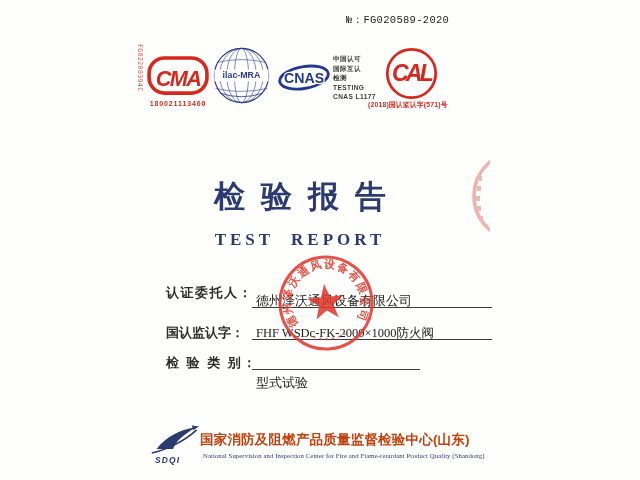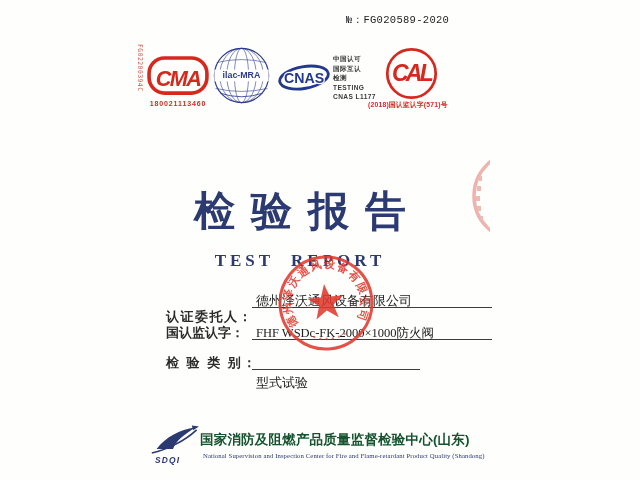--- a/index.html
+++ b/index.html
@@ -29,40 +29,40 @@
     left:333px;top:54px;color:#3a3a3a;font-size:6.6px;line-height:9.6px;
     font-weight:bold;letter-spacing:0.4px;
   }
   .cal-caption{
     left:368px;top:100px;color:#d7281e;font-size:6.8px;font-weight:bold;
     letter-spacing:0.2px;
   }
   
   .title-wrap{left:90px;top:176px;width:420px;text-align:center;}
   .title-zh{
-    font-size:41px;font-weight:bold;color:#2c3a72;
-    letter-spacing:16px;text-indent:16px;margin-top:8px;
+    font-size:31px;font-weight:bold;color:#2c3a72;
+    letter-spacing:16px;text-indent:16px;
   }
   .title-en{
     margin-top:12px;font-family:"Liberation Serif", serif;
     font-size:17px;font-weight:bold;color:#2c3a72;
     letter-spacing:4px;word-spacing:9px;
   }
   
   .field-label{
     left:166px;font-size:13px;color:#2b2b2b;font-weight:bold;
   }
   .field-value{
     left:256px;font-size:13px;color:#1c1c1c;
     font-family:"Liberation Serif", serif;white-space:nowrap;
   }
   .underline{height:1px;background:#3c3c3c;}
   
   .footer-zh{
-    left:200px;top:431px;font-size:13.5px;font-weight:bold;color:#14532d;
+    left:200px;top:431px;font-size:13.5px;font-weight:bold;color:#c2410c;
     letter-spacing:0.2px;white-space:nowrap;
   }
   .footer-en{
     left:203px;top:452px;font-size:6.7px;color:#2c3a72;
     font-family:"Liberation Serif", serif;white-space:nowrap;letter-spacing:0.1px;
   }
   .stamp-wrap{left:262px;top:239px;width:128px;height:128px;opacity:0.88;transform:rotate(-6deg);}
   .partial-stamp-wrap{left:452px;top:150px;width:38px;height:96px;overflow:hidden;opacity:0.75;}
 </style>
 </head>
@@ -120,21 +120,21 @@
     <g fill="#e8a49c">
       <rect x="27" y="26" width="3" height="5"></rect>
       <rect x="25" y="36" width="4" height="5"></rect>
       <rect x="24" y="46" width="4" height="5"></rect>
       <rect x="25" y="56" width="4" height="5"></rect>
       <rect x="28" y="66" width="3" height="4"></rect>
     </g>
   </svg>
 </div>
 
-<div class="abs field-label" style="top:308px;letter-spacing:1.5px;">认证委托人：</div>
+<div class="abs field-label" style="top:284px;letter-spacing:1.5px;">认证委托人：</div>
 <div class="abs field-value" style="top:292px;">德州泽沃通风设备有限公司</div>
 <div class="abs underline" style="left:252px;top:307px;width:240px;"></div>
 
 <div class="abs field-label" style="top:324px;">国认监认字：</div>
 <div class="abs field-value" style="top:325px;font-size:12.5px;">FHF WSDc-FK-2000×1000防火阀</div>
 <div class="abs underline" style="left:252px;top:339px;width:240px;"></div>
 
 <div class="abs field-label" style="top:354px;letter-spacing:2px;">检 验 类 别：</div>
 <div class="abs field-value" style="top:354px;margin-top:20px;">型式试验</div>
 <div class="abs underline" style="left:252px;top:369px;width:168px;"></div>

